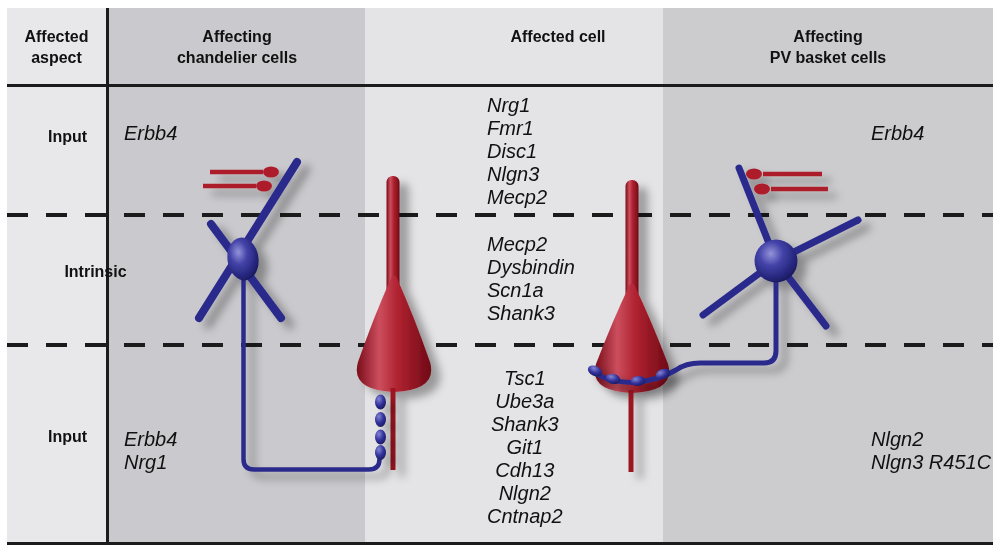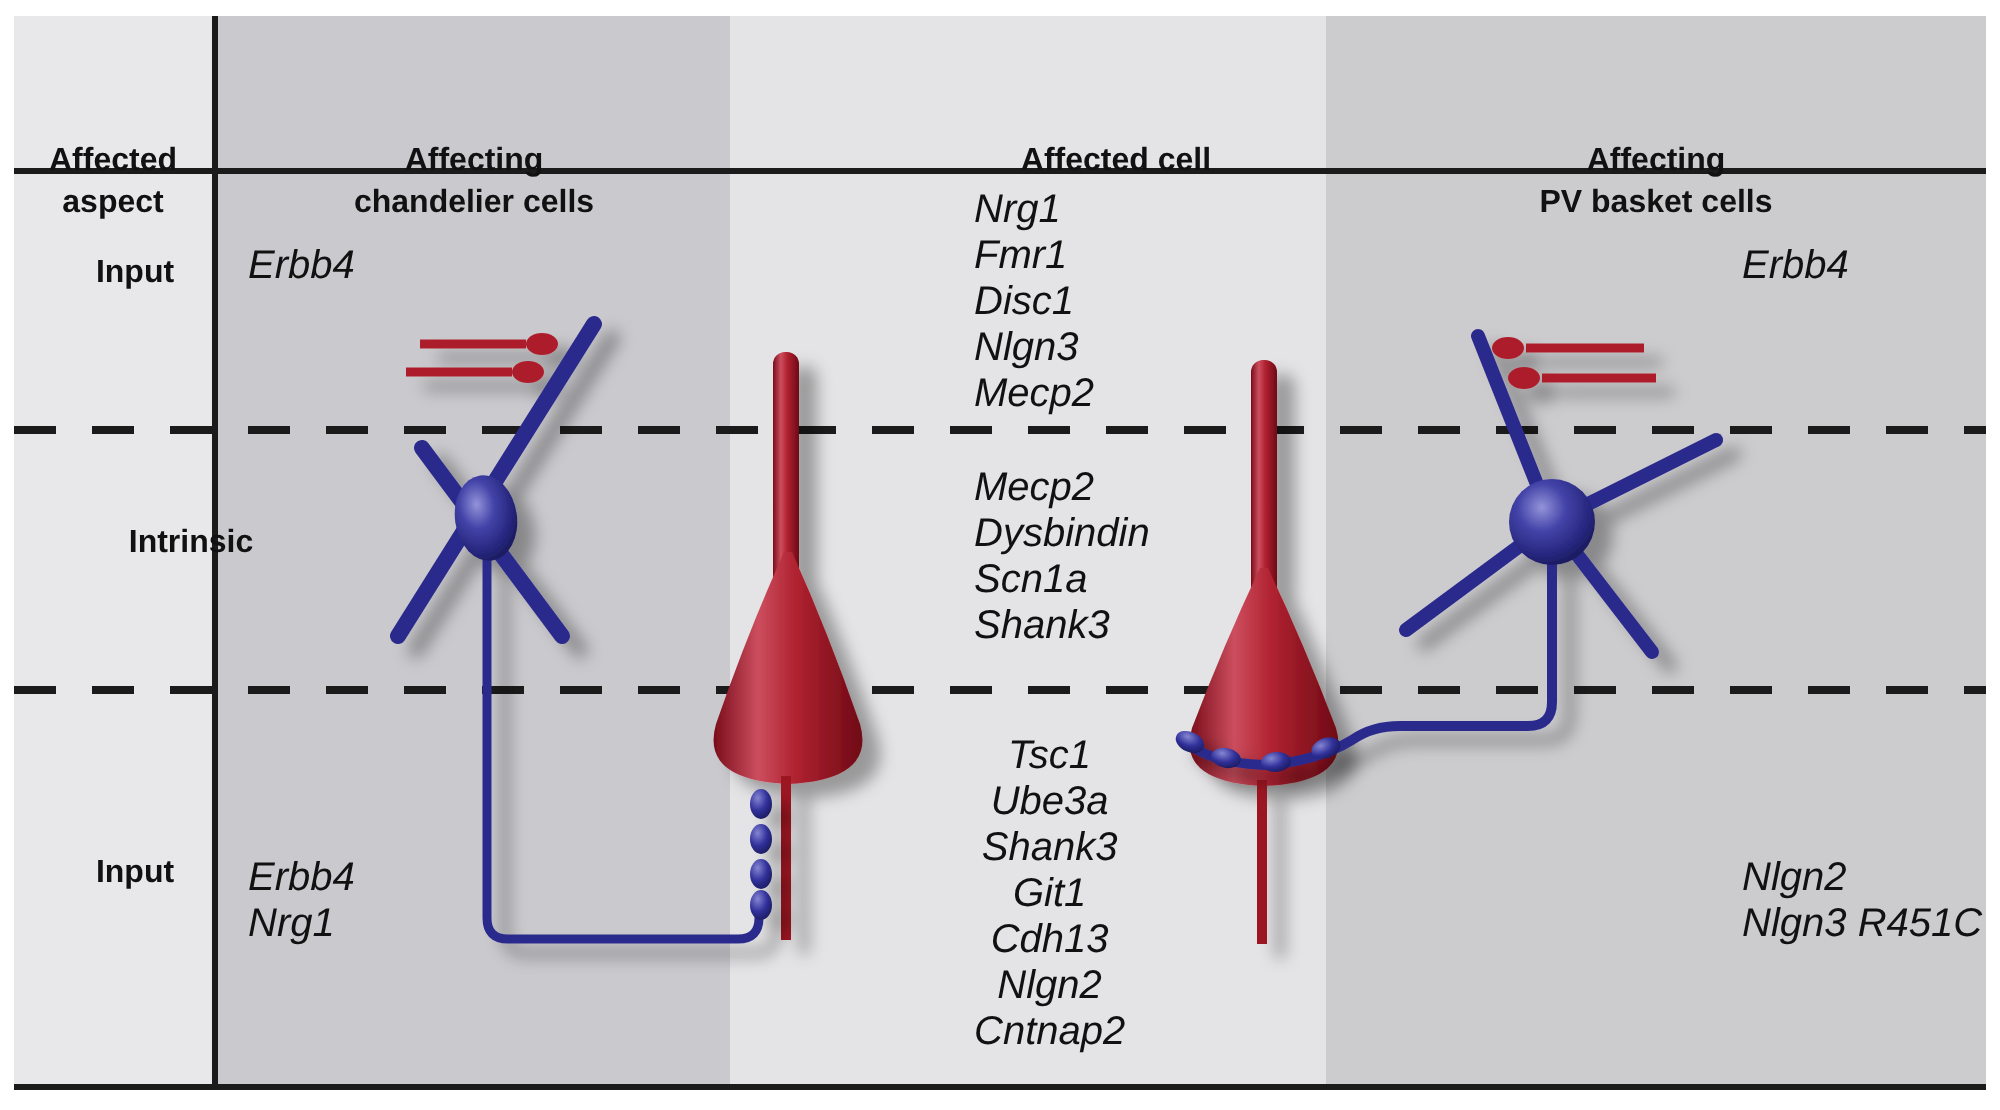--- a/index.html
+++ b/index.html
@@ -11,21 +11,21 @@
   .col3{left:365px;width:298px;background:#e4e4e6;}
   .col4{left:663px;width:330px;background:#cccccf;}
   .vline{position:absolute;left:106px;top:8px;width:3px;height:537px;background:#1b1b1b;}
   .hline{position:absolute;left:7px;width:986px;height:3px;background:#1b1b1b;}
   .hline.header{top:84px;}
   .hline.bottom{top:542px;}
   .dash{position:absolute;left:7px;width:986px;height:4px;
         background:repeating-linear-gradient(90deg,#1b1b1b 0 21px,transparent 21px 39px);}
   .dash.d1{top:213px;}
   .dash.d2{top:343px;}
-  .hdr{position:absolute;top:26px;text-align:center;font-weight:bold;font-size:16px;line-height:21px;margin-top:44px;}
+  .hdr{position:absolute;top:26px;text-align:center;font-weight:bold;font-size:16px;line-height:21px;}
   .hdr span{display:block;}
   .hdr.h1{left:7px;width:99px;}
   .hdr.h2{left:109px;width:256px;}
   .hdr.h3{left:365px;width:298px;padding-left:44px;}
   .hdr.h4{left:663px;width:330px;}
   .rowlab{position:absolute;left:7px;width:121px;text-align:center;font-weight:bold;font-size:16px;}
   .rowlab.input{top:128px;}
   .rowlab.intrinsic{top:263px;padding-left:28px;}
   .rowlab.output{top:428px;}
   .genes{position:absolute;font-style:italic;font-size:20px;line-height:23px;white-space:nowrap;}

